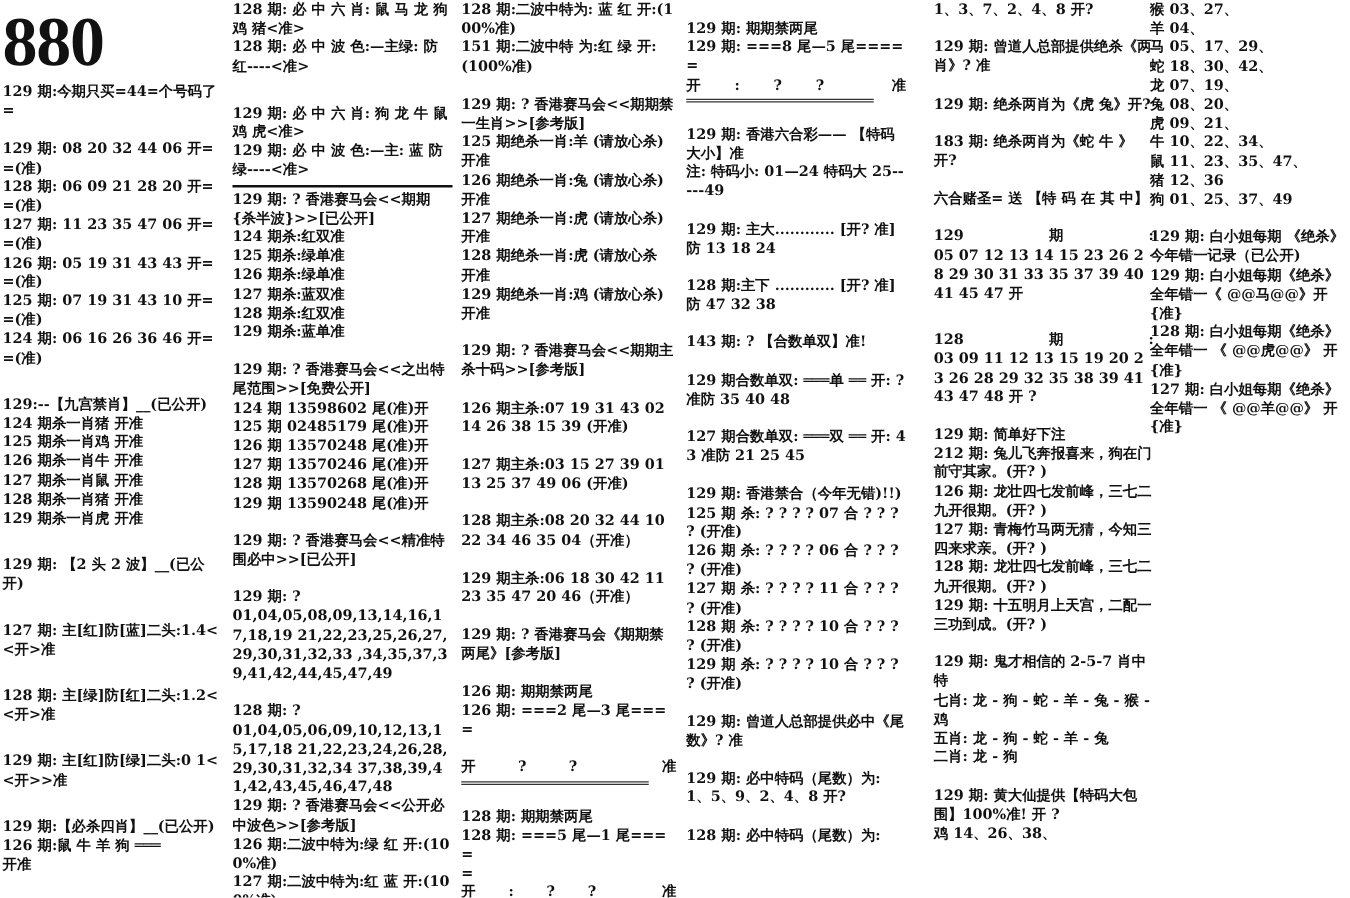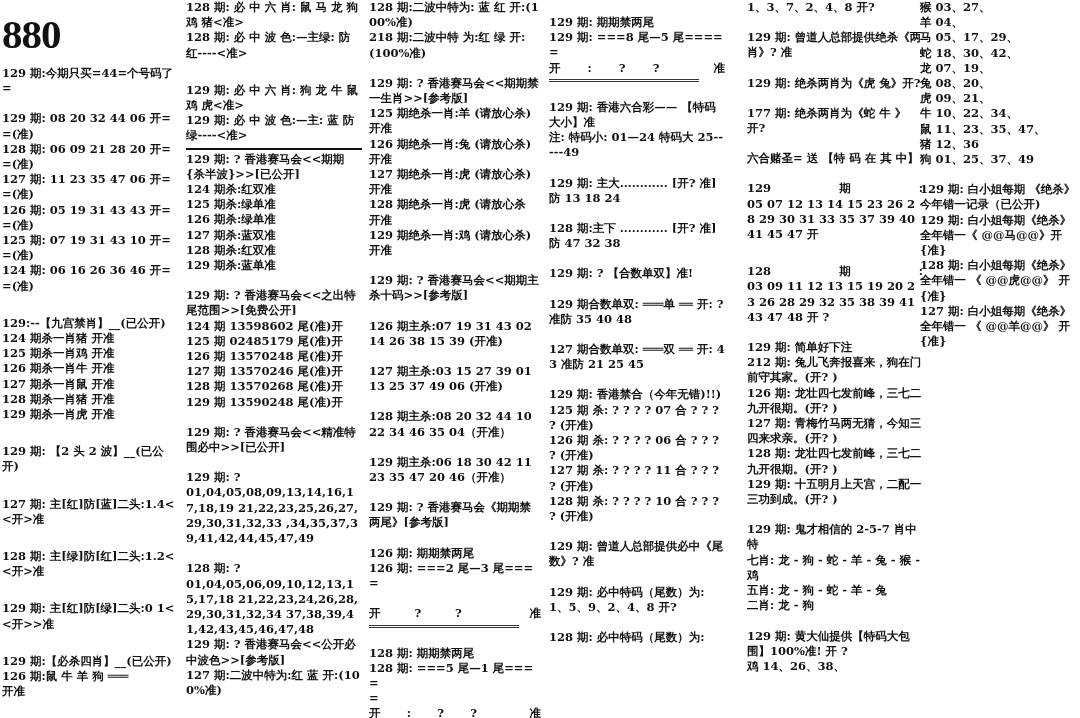--- a/index.html
+++ b/index.html
@@ -5,21 +5,21 @@
   html, body { margin:0; padding:0; background:#ffffff; }
   body { width:1080px; height:718px; overflow:hidden; position:relative;
          font-family:"DejaVu Serif","Liberation Serif",serif; color:#111; }
   .col { position:absolute; top:0; font-weight:bold; font-size:11.5px; line-height:15.2px; }
   .c1 { left:2px; width:175px; }
   .c2 { left:186px; width:176px; }
   .c3 { left:369px; width:172px; }
   .c4 { left:549px; width:176px; }
   .c5 { left:747px; width:176px; }
   .c6 { left:920px; width:160px; }
-  .logo { font-size:41px; line-height:44px; font-weight:bold; font-family:"Liberation Serif",serif; margin-top:12px; margin-bottom:10px; letter-spacing:-1px; }
+  .logo { font-size:56px; line-height:44px; font-weight:bold; font-family:"Liberation Serif",serif; margin-top:12px; margin-bottom:10px; letter-spacing:-1px; }
   .gap { height:15px; }
   .gap2 { height:22px; }
   .hr { border-top:2px solid #111; margin:4px 0 2px 0; }
   .dbl { border-top:3px double #333; width:150px; margin:3px 0 3px 0; }
   .line { white-space:pre-wrap; word-break:break-all; }
   .just { display:flex; justify-content:space-between; }
 </style>
 </head>
 <body>
 
@@ -83,26 +83,27 @@
   <div class="line">129 期 13590248 尾(准)开</div>
   <div class="gap"></div>
   <div class="line">129 期: ? 香港赛马会&lt;&lt;精准特围必中&gt;&gt;[已公开]</div>
   <div class="gap"></div>
   <div class="line">129 期: ?</div>
   <div class="line">01,04,05,08,09,13,14,16,17,18,19 21,22,23,25,26,27,29,30,31,32,33 ,34,35,37,39,41,42,44,45,47,49</div>
   <div class="gap"></div>
   <div class="line">128 期: ?</div>
   <div class="line">01,04,05,06,09,10,12,13,15,17,18 21,22,23,24,26,28,29,30,31,32,34 37,38,39,41,42,43,45,46,47,48</div>
   <div class="line">129 期: ? 香港赛马会&lt;&lt;公开必中波色&gt;&gt;[参考版]</div>
+  <div class="line">126 期:二波中特为:绿 红 开:(100%准)</div>
   <div class="line">127 期:二波中特为:红 蓝 开:(100%准)</div>
 </div>
 
 <div class="col c3">
   <div class="line">128 期:二波中特为: 蓝 红 开:(100%准)</div>
-  <div class="line">218 期:二波中特 为:红 绿 开: (100%准)</div>
+  <div class="line">151 期:二波中特 为:红 绿 开: (100%准)</div>
   <div class="gap"></div>
   <div class="line">129 期: ? 香港赛马会&lt;&lt;期期禁一生肖&gt;&gt;[参考版]</div>
   <div class="line">125 期绝杀一肖:羊 (请放心杀) 开准</div>
   <div class="line">126 期绝杀一肖:兔 (请放心杀) 开准</div>
   <div class="line">127 期绝杀一肖:虎 (请放心杀) 开准</div>
   <div class="line">128 期绝杀一肖:虎 (请放心杀 开准</div>
   <div class="line">129 期绝杀一肖:鸡 (请放心杀) 开准</div>
   <div class="gap"></div>
   <div class="line">129 期: ? 香港赛马会&lt;&lt;期期主杀十码&gt;&gt;[参考版]</div>
   <div class="gap"></div>
@@ -157,47 +158,48 @@
   </div>
   <div class="dbl"></div>
   <div class="gap"></div>
   <div class="line">129 期: 香港六合彩—— 【特码大小】准</div>
   <div class="line">注: 特码小: 01—24 特码大 25-----49</div>
   <div class="gap"></div>
   <div class="line">129 期: 主大............ [开? 准] 防 13 18 24</div>
   <div class="gap"></div>
   <div class="line">128 期:主下 ............ [开? 准] 防 47 32 38</div>
   <div class="gap"></div>
-  <div class="line">129 期: ? 【合数单双】准!</div>
+  <div class="line">143 期: ? 【合数单双】准!</div>
   <div class="gap"></div>
   <div class="line">129 期合数单双: ═══单 ══ 开: ? 准防 35 40 48</div>
   <div class="gap"></div>
   <div class="line">127 期合数单双: ═══双 ══ 开: 43 准防 21 25 45</div>
   <div class="gap"></div>
   <div class="line">129 期: 香港禁合（今年无错)!!)</div>
   <div class="line">125 期 杀: ? ? ? ? 07 合 ? ? ? ? (开准)</div>
   <div class="line">126 期 杀: ? ? ? ? 06 合 ? ? ? ? (开准)</div>
   <div class="line">127 期 杀: ? ? ? ? 11 合 ? ? ? ? (开准)</div>
   <div class="line">128 期 杀: ? ? ? ? 10 合 ? ? ? ? (开准)</div>
+  <div class="line">129 期 杀: ? ? ? ? 10 合 ? ? ? ? (开准)</div>
   <div class="gap"></div>
   <div class="line">129 期: 曾道人总部提供必中《尾数》? 准</div>
   <div class="gap"></div>
   <div class="line">129 期: 必中特码（尾数）为: 1、5、9、2、4、8 开?</div>
   <div class="gap"></div>
   <div class="line">128 期: 必中特码（尾数）为:</div>
 </div>
 
 <div class="col c5">
   <div class="line">1、3、7、2、4、8 开?</div>
   <div class="gap"></div>
   <div class="line">129 期: 曾道人总部提供绝杀《两肖》? 准</div>
   <div class="gap"></div>
   <div class="line">129 期: 绝杀两肖为《虎 兔》开?</div>
   <div class="gap"></div>
-  <div class="line">177 期: 绝杀两肖为《蛇 牛 》开?</div>
+  <div class="line">183 期: 绝杀两肖为《蛇 牛 》开?</div>
   <div class="gap"></div>
   <div class="line">六合赌圣= 送 【特 码 在 其 中】</div>
   <div class="gap"></div>
   <div class="just">
     <span>129</span>
     <span>期</span>
     <span>:</span>
   </div>
   <div class="line">05 07 12 13 14 15 23 26 28 29 30 31 33 35 37 39 40 41 45 47 开</div>
   <div class="gap2"></div>

